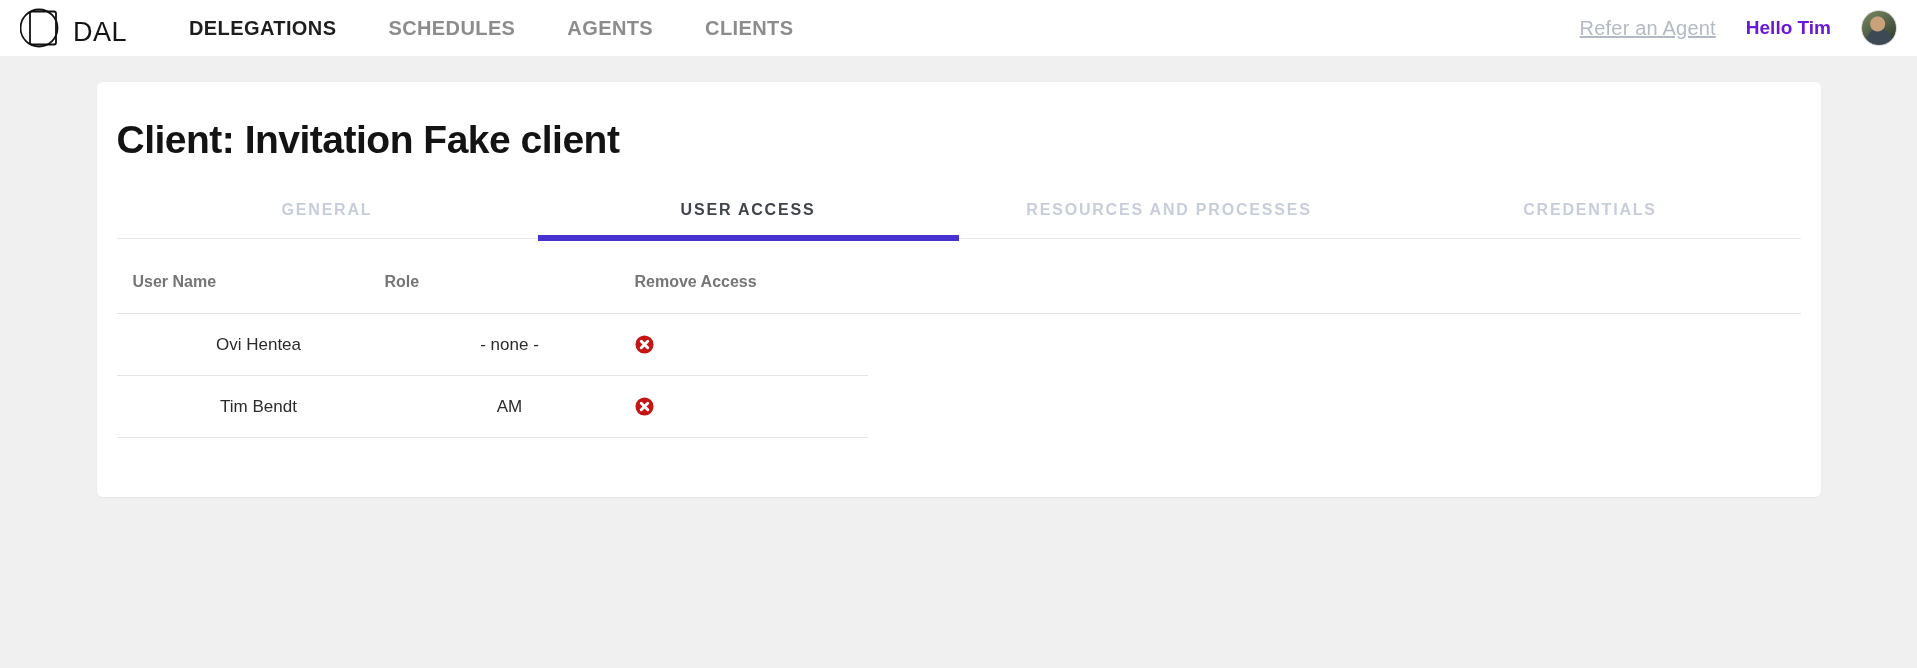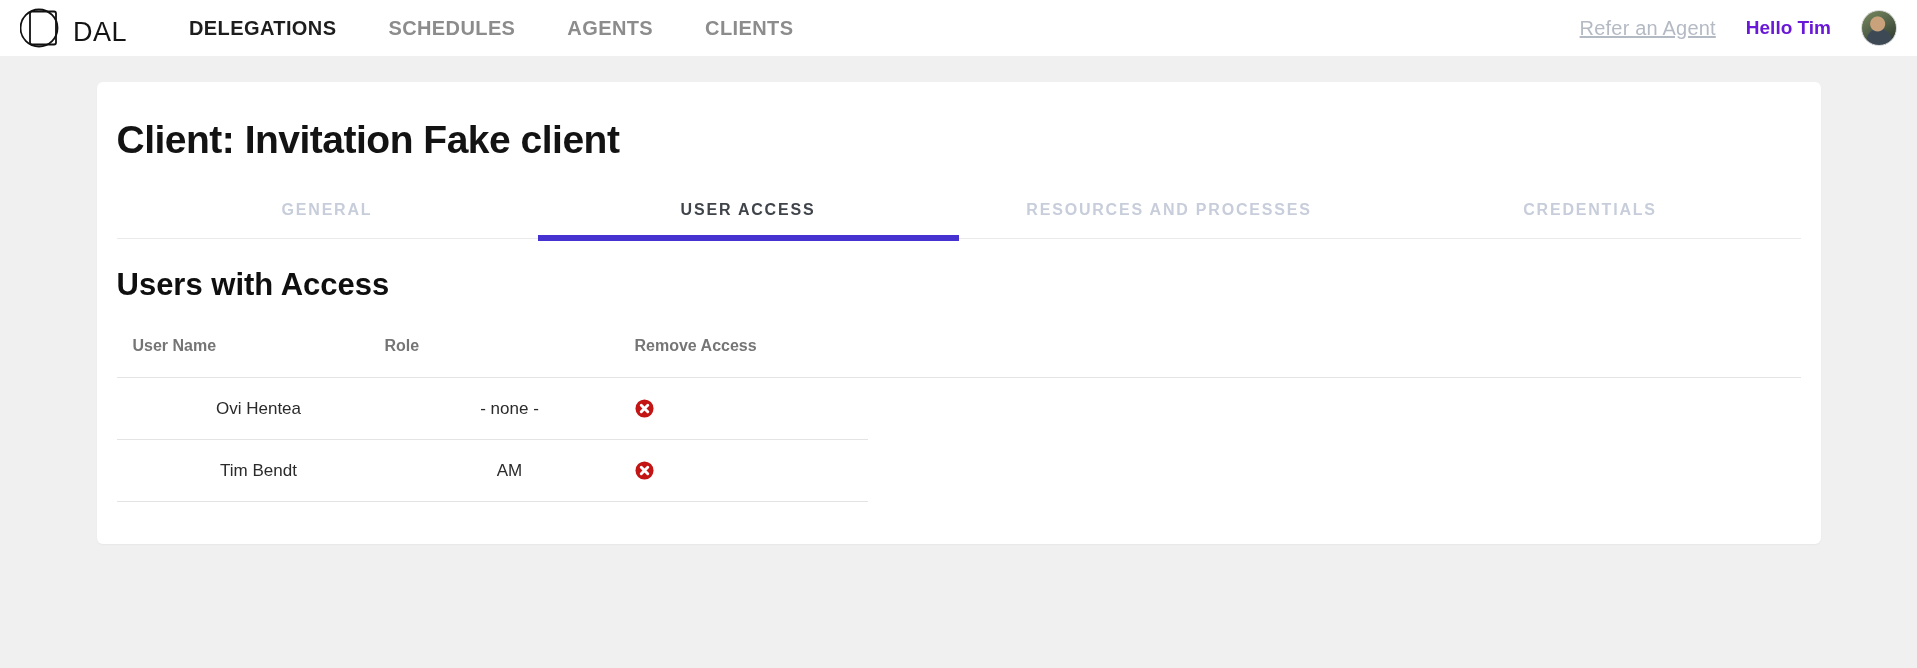--- a/index.html
+++ b/index.html
@@ -115,21 +115,20 @@
 <main class="card">
   <h1 class="card-title">Client: Invitation Fake client</h1>
 
   <div class="tabs">
     <div class="tab">GENERAL</div>
     <div class="tab active">USER ACCESS</div>
     <div class="tab">RESOURCES AND PROCESSES</div>
     <div class="tab">CREDENTIALS</div>
   </div>
 
-  <h2 class="section-title">Users with Access</h2>
 
   <div class="access-table">
     <div class="thead">
       <span class="th col-name">User Name</span>
       <span class="th col-role">Role</span>
       <span class="th">Remove Access</span>
     </div>
 
     <div class="trow">
       <span class="td col-name">Ovi Hentea</span>

